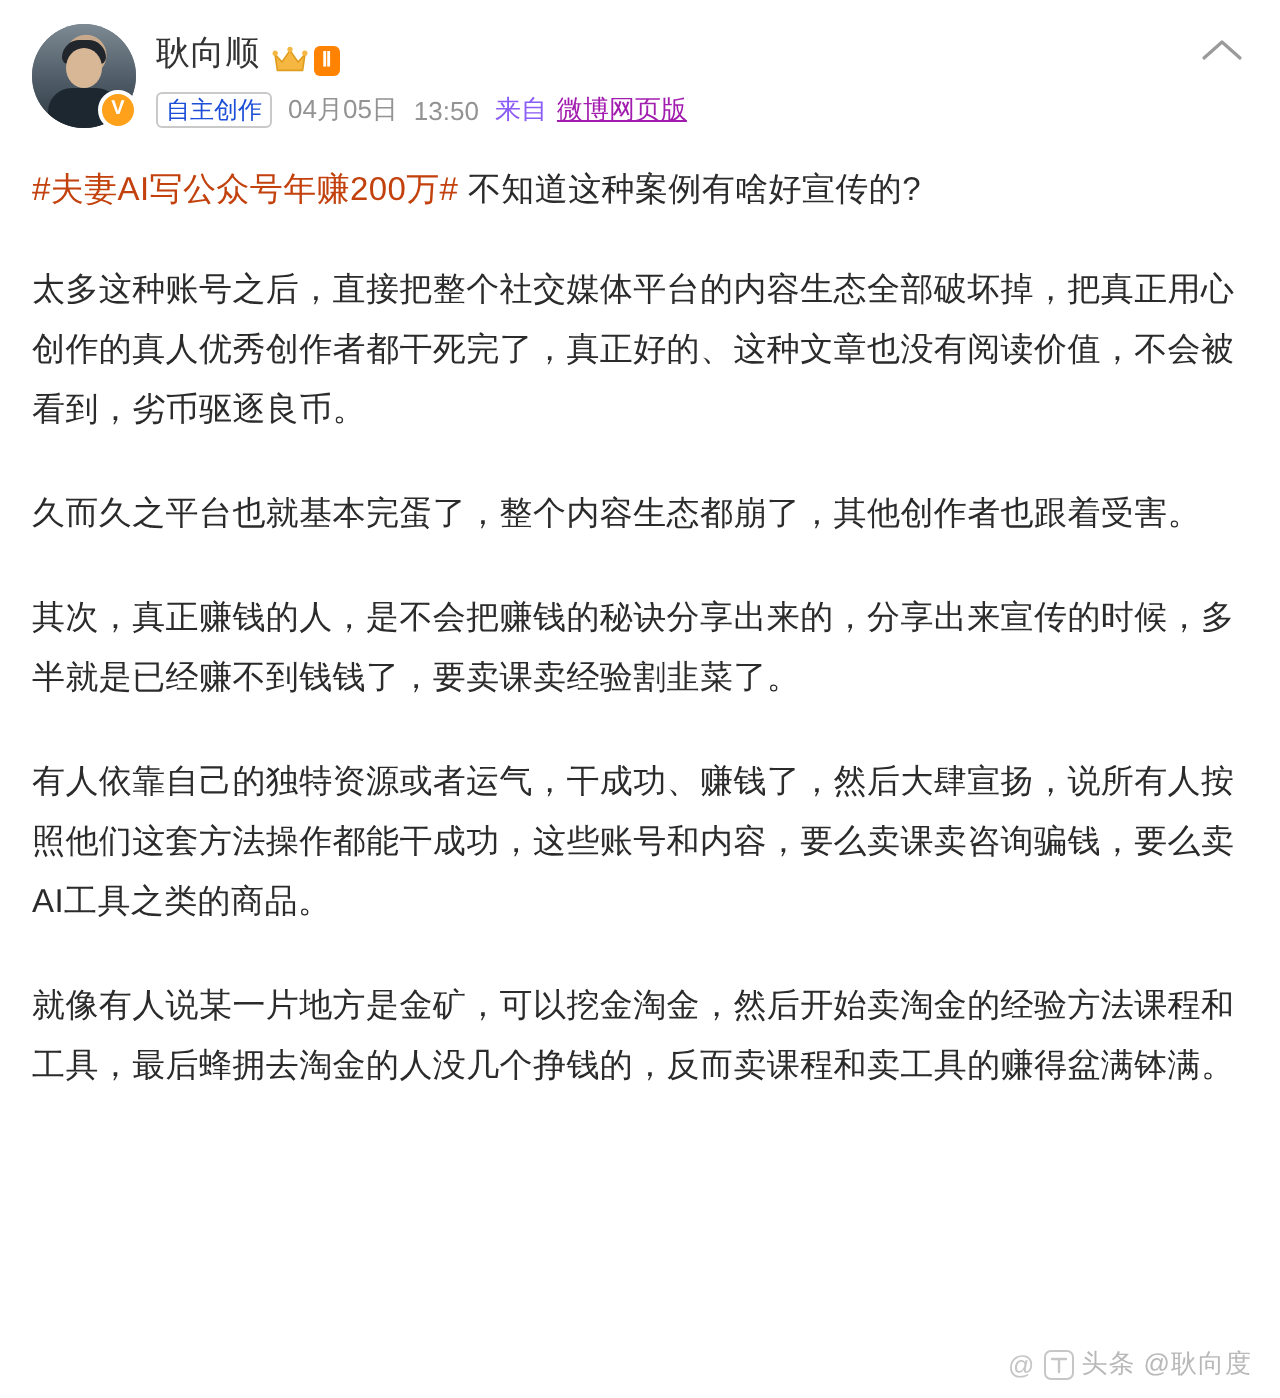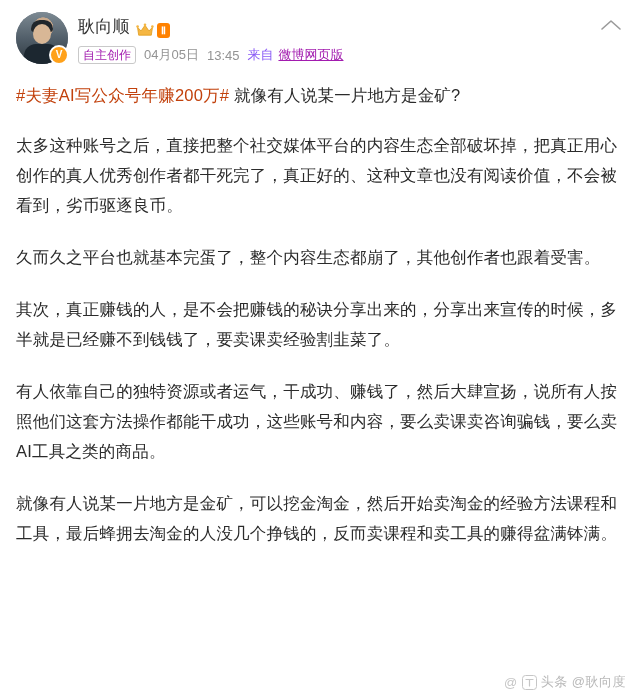--- a/index.html
+++ b/index.html
@@ -131,21 +131,21 @@
   }
   .meta-row {
     display: flex;
     align-items: center;
     margin-top: 8px;
     font-size: 13px;
     color: #939393;
   }
   .origin-tag {
     border: 1px solid #c9c9c9;
-    color: #a21caf;
+    color: #1d4ed8;
     border-radius: 3px;
     font-size: 12px;
     padding: 1px 4px;
     line-height: 14px;
     margin-right: 8px;
   }
   .meta-time { margin-right: 8px; }
   .meta-from { color: #8b5cf6; }
   .meta-source { color: #a21caf; text-decoration: underline; }
   .collapse-btn {
@@ -218,36 +218,36 @@
             <circle cx="1.6" cy="3.6" r="1.3" fill="#f5b642"></circle>
             <circle cx="16.4" cy="3.6" r="1.3" fill="#f5b642"></circle>
             <circle cx="9" cy="1.7" r="1.3" fill="#f5b642"></circle>
           </svg>
         </span>
         <span class="level-badge">Ⅱ</span>
       </div>
       <div class="meta-row">
         <span class="origin-tag">自主创作</span>
         <span class="meta-time">04月05日</span>
-        <span class="meta-time">13:45</span>
+        <span class="meta-time">13:50</span>
         <span class="meta-from">来自</span>
         <span class="meta-source" style="margin-left:5px;">微博网页版</span>
       </div>
     </div>
 
     <div class="collapse-btn">
       <svg width="26" height="20" viewBox="0 0 26 20">
         <path d="M4 13 L13 5 L22 13" fill="none" stroke="#9a9a9a" stroke-width="1.6" stroke-linecap="round" stroke-linejoin="round"></path>
       </svg>
     </div>
   </div>
 
   <div class="content">
     <p class="para first-para">
-      <span class="topic">#夫妻AI写公众号年赚200万#</span><span>  就像有人说某一片地方是金矿?</span>
+      <span class="topic">#夫妻AI写公众号年赚200万#</span><span>  不知道这种案例有啥好宣传的?</span>
     </p>
     <p class="para">太多这种账号之后，直接把整个社交媒体平台的内容生态全部破坏掉，把真正用心创作的真人优秀创作者都干死完了，真正好的、这种文章也没有阅读价值，不会被看到，劣币驱逐良币。</p>
     <p class="para">久而久之平台也就基本完蛋了，整个内容生态都崩了，其他创作者也跟着受害。</p>
     <p class="para">其次，真正赚钱的人，是不会把赚钱的秘诀分享出来的，分享出来宣传的时候，多半就是已经赚不到钱钱了，要卖课卖经验割韭菜了。</p>
     <p class="para">有人依靠自己的独特资源或者运气，干成功、赚钱了，然后大肆宣扬，说所有人按照他们这套方法操作都能干成功，这些账号和内容，要么卖课卖咨询骗钱，要么卖AI工具之类的商品。</p>
     <p class="para">就像有人说某一片地方是金矿，可以挖金淘金，然后开始卖淘金的经验方法课程和工具，最后蜂拥去淘金的人没几个挣钱的，反而卖课程和卖工具的赚得盆满钵满。</p>
 
   </div>
 
   <div class="watermark">

